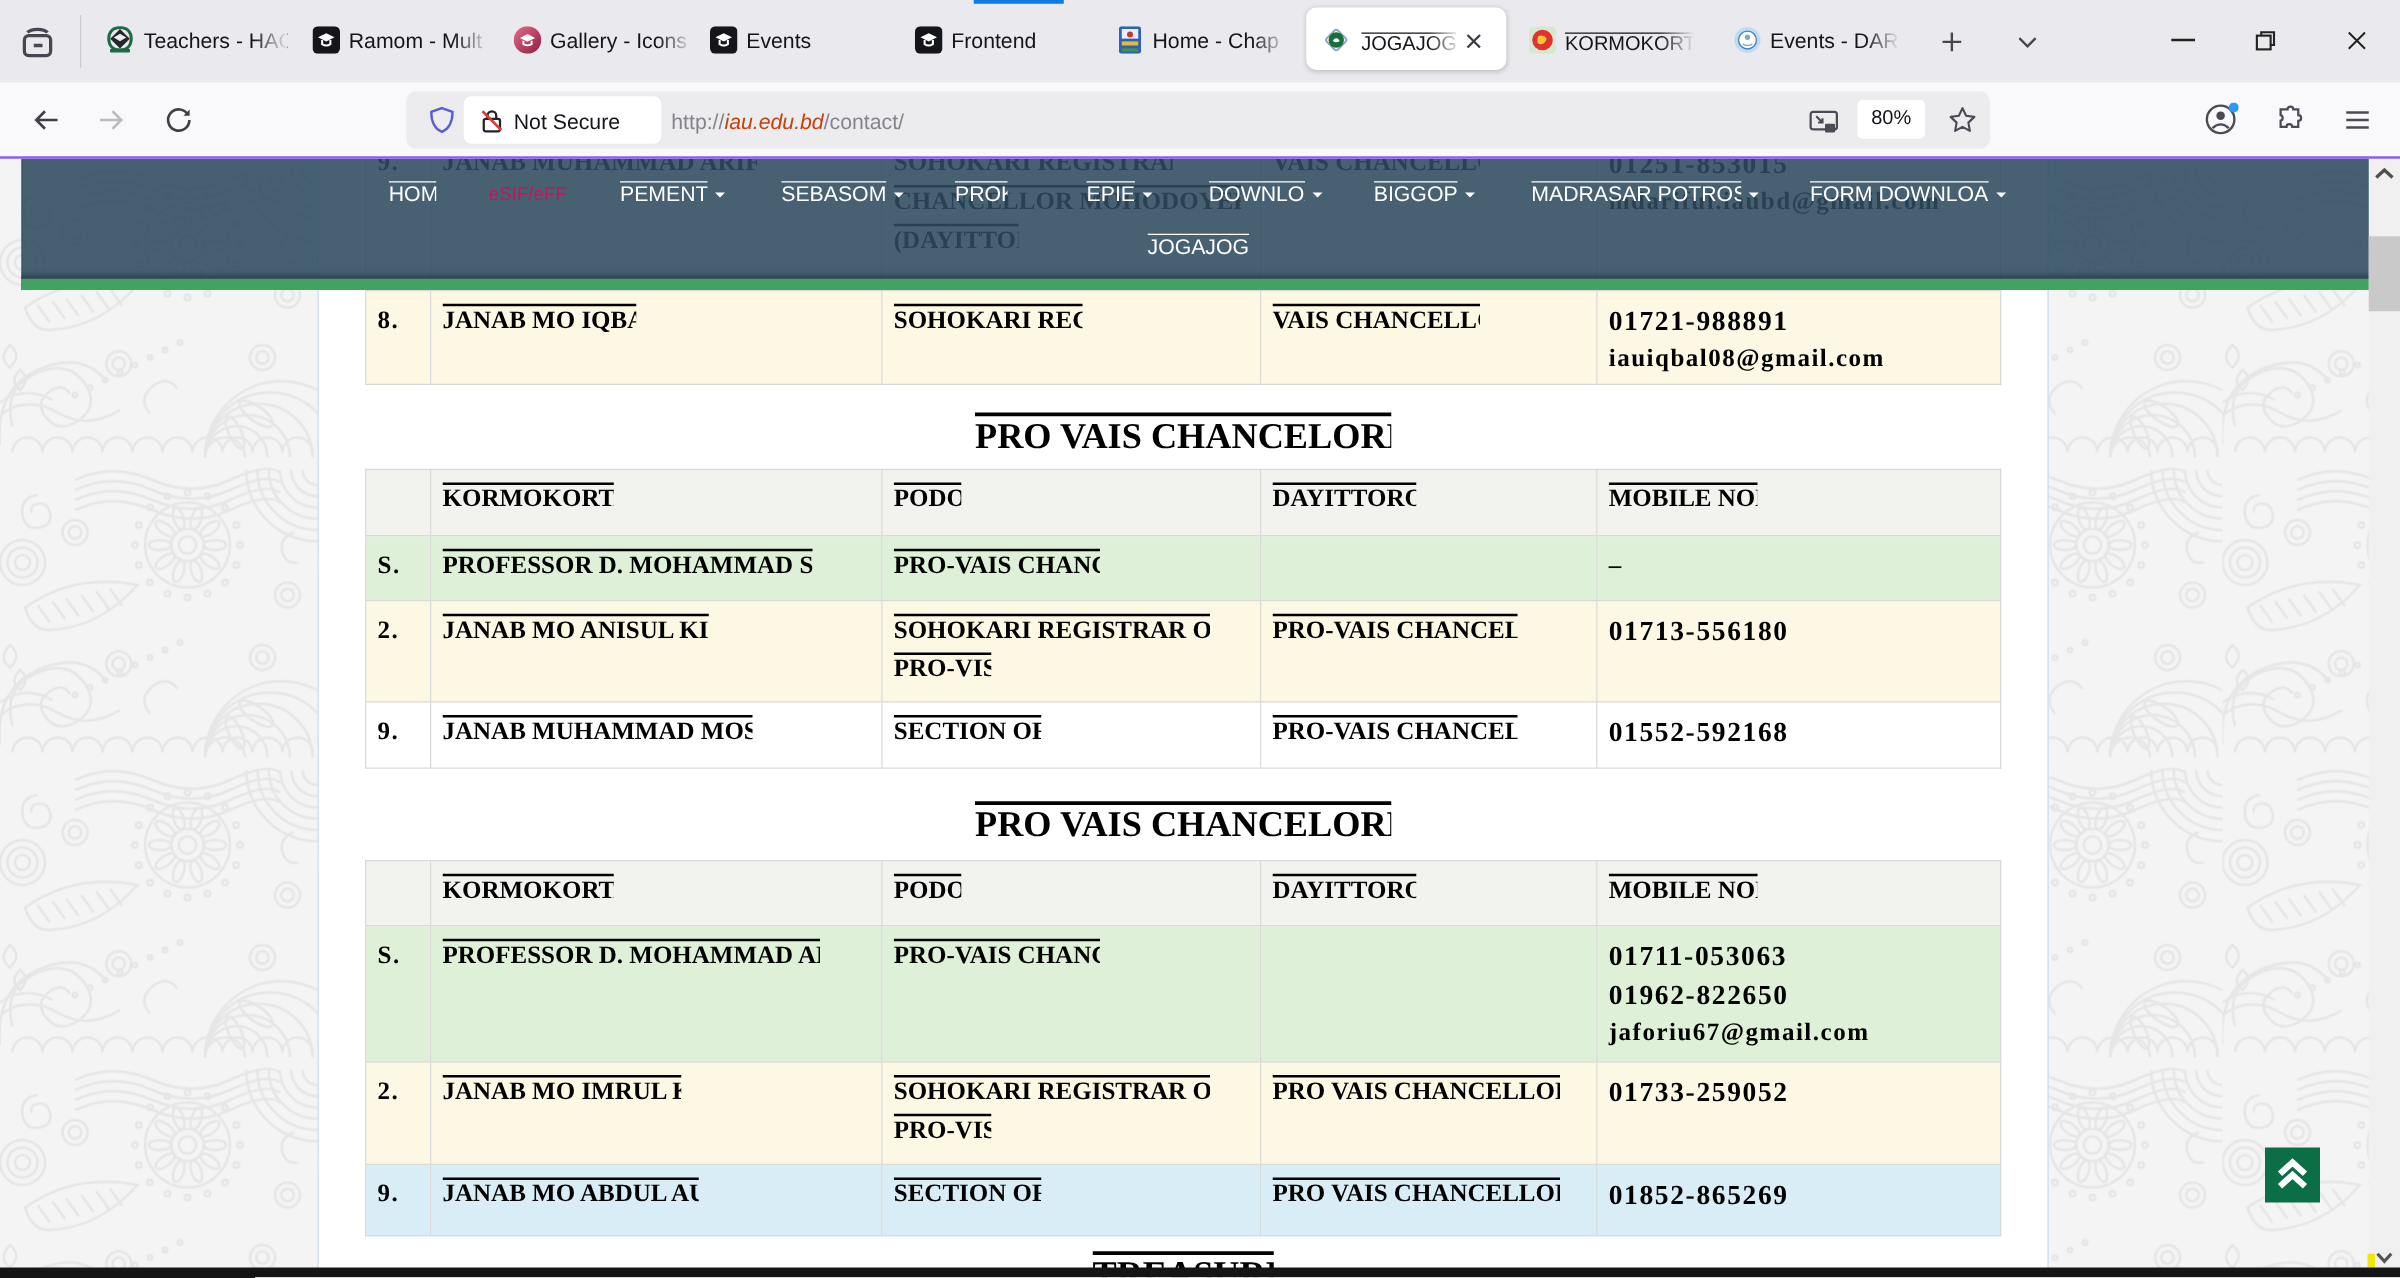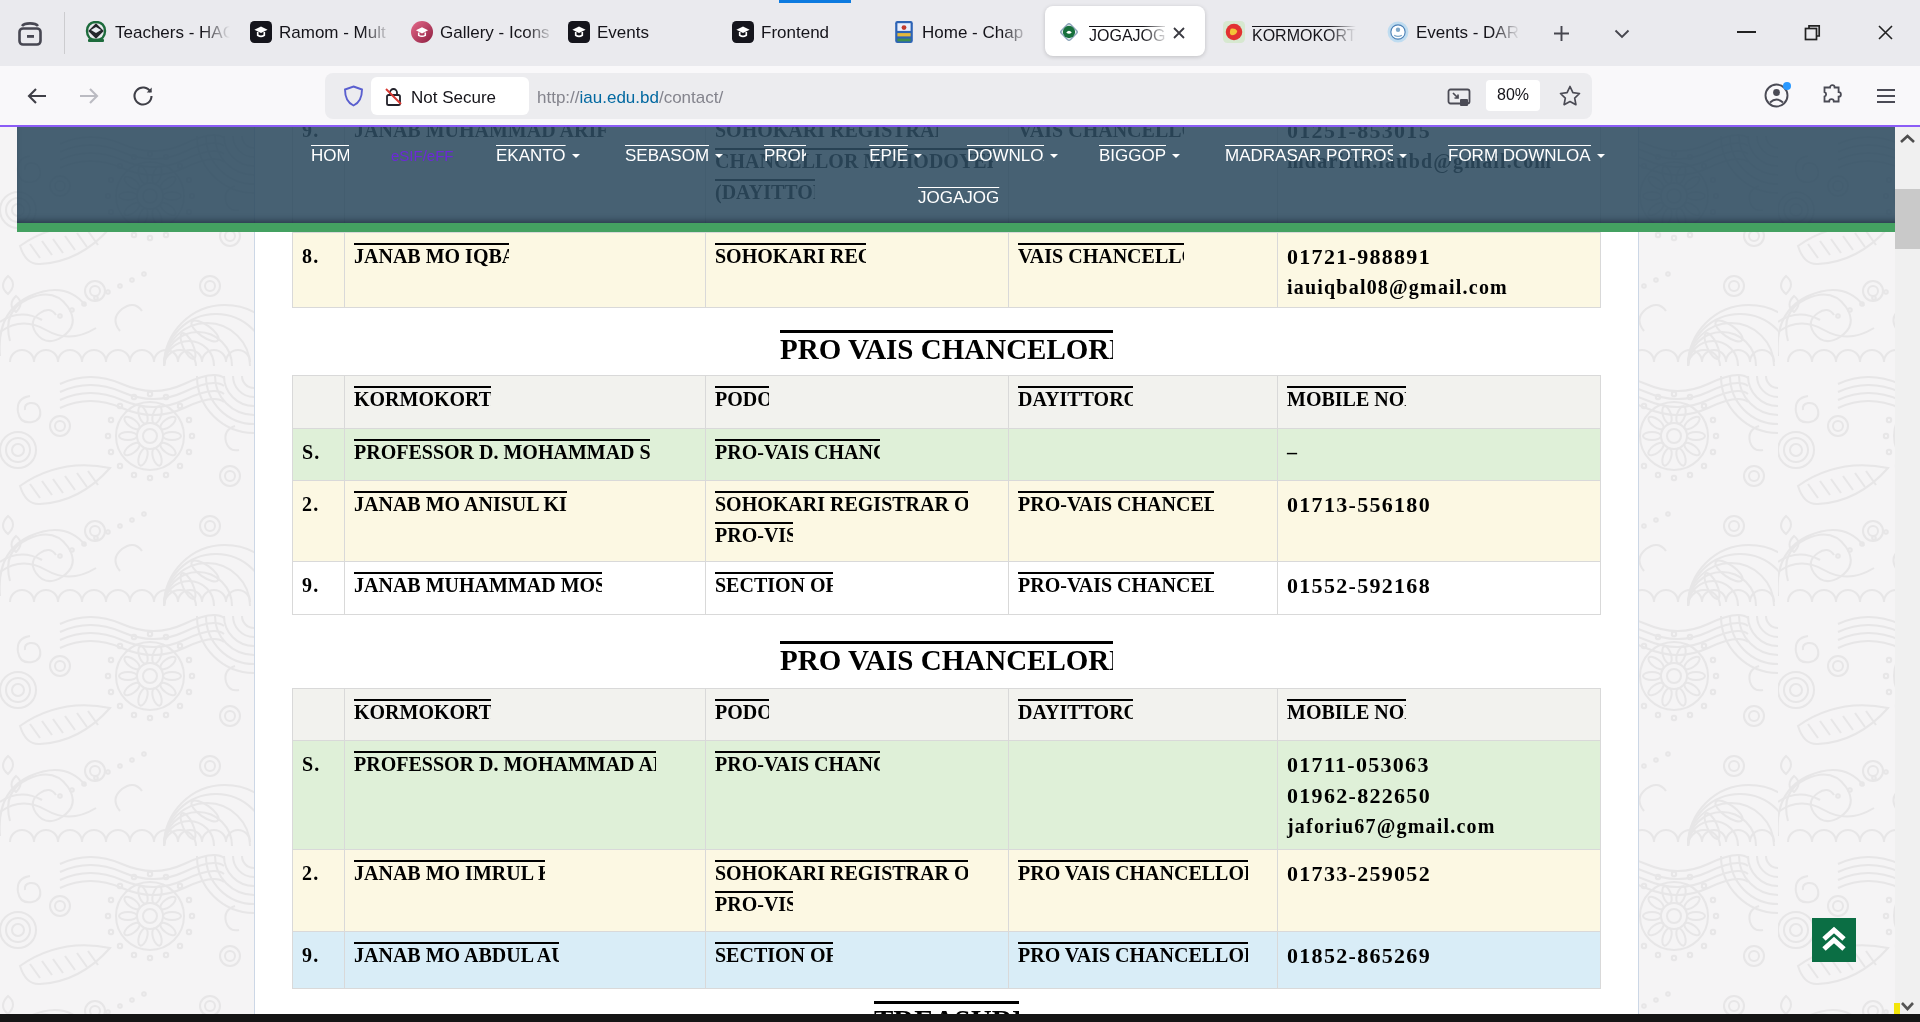--- a/index.html
+++ b/index.html
@@ -248,22 +248,22 @@
           <td class="c4"><span class="bd ph">01852-865269</span></td>
         </tr>
       </tbody>
         </table>
     </div>
 
     <div class="abs" style="left:291px;top:874px;width:1311px;text-align:center;"><span class="hd" style="width:145px">TREASURER DOPTOR</span></div>
 
     <div class="abs" id="navbar">
       <span class="nv" style="left:294px;width:38px;">HOM</span>
-      <span class="nv" style="left:374px;width:63px;color:#6d28d9;text-decoration:none;font-size:15px;">eSIF/eFF</span>
-      <span class="nv" style="left:479px;width:70px;">EKANTO</span>
+      <span class="nv" style="left:374px;width:63px;color:#be185d;text-decoration:none;font-size:15px;">eSIF/eFF</span>
+      <span class="nv" style="left:479px;width:70px;">PEMENT</span>
         <i class="caret" style="left:555px;"></i>
       <span class="nv" style="left:608px;width:84px;">SEBASOMUH</span>
         <i class="caret" style="left:698px;"></i>
       <span class="nv" style="left:747px;width:42px;">PROKOLPO</span>
       <span class="nv" style="left:838px;width:53px;text-align:right;">EPIE</span>
         <i class="caret" style="left:897px;"></i>
       <span class="nv" style="left:950px;width:77px;">DOWNLOAD</span>
         <i class="caret" style="left:1033px;"></i>
       <span class="nv" style="left:1082px;width:67px;">BIGGOPTI</span>
         <i class="caret" style="left:1155px;"></i>
@@ -407,21 +407,21 @@
     <svg class="abs" style="left:343px;top:19px" width="21" height="22" viewBox="0 0 21 22">
         <path d="M10.5 1.5 L19 4.5 C19 12 16 18 10.5 20.5 C5 18 2 12 2 4.5 Z" fill="none" stroke="#5a5fcf" stroke-width="1.9"></path>
       </svg>
     <div class="abs" id="nschip"></div>
     <svg class="abs" style="left:383px;top:21px" width="21" height="20" viewBox="0 0 21 20">
         <rect x="4" y="8" width="13" height="10" rx="1.6" fill="none" stroke="#23222b" stroke-width="1.8"></rect>
         <path d="M7 8 V5.5 A3.5 3.5 0 0 1 14 5.5 V8" fill="none" stroke="#23222b" stroke-width="1.8"></path>
         <line x1="3" y1="2" x2="18" y2="17" stroke="#d83a34" stroke-width="2"></line>
       </svg>
     <div class="abs" style="left:411px;top:22px;font-size:17px;color:#15141a;">Not Secure</div>
-    <div class="abs" style="left:537px;top:22px;font-size:17px;color:#84848d;">http://<span style="color:#0369a1;">iau.edu.bd</span>/contact/</div>
+    <div class="abs" style="left:537px;top:22px;font-size:17px;color:#84848d;">http://<span style="color:#c2410c;font-style:italic;">iau.edu.bd</span>/contact/</div>
     <svg class="abs" style="left:1447px;top:22px" width="24" height="20" viewBox="0 0 24 20">
         <rect x="1.5" y="1.5" width="21" height="14" rx="2" fill="none" stroke="#4b4b55" stroke-width="1.8"></rect>
         <path d="M6 5 l5 5 M11 6.5 V10 H7.5" fill="none" stroke="#4b4b55" stroke-width="1.7"></path>
         <rect x="13" y="11" width="8" height="7" rx="1" fill="#4b4b55"></rect>
       </svg>
     <div class="abs" style="left:1486px;top:14px;width:54px;height:31px;background:#fff;border-radius:4px;"></div>
     <div class="abs" style="left:1486px;top:20px;width:54px;text-align:center;font-size:16px;color:#15141a;">80%</div>
     <svg class="abs" style="left:1559px;top:19px" width="22" height="21" viewBox="0 0 22 21">
         <path d="M11 1.5 L13.9 7.6 L20.5 8.5 L15.7 13.1 L16.9 19.7 L11 16.5 L5.1 19.7 L6.3 13.1 L1.5 8.5 L8.1 7.6 Z" fill="none" stroke="#4b4b55" stroke-width="1.7" stroke-linejoin="round"></path>
       </svg>

